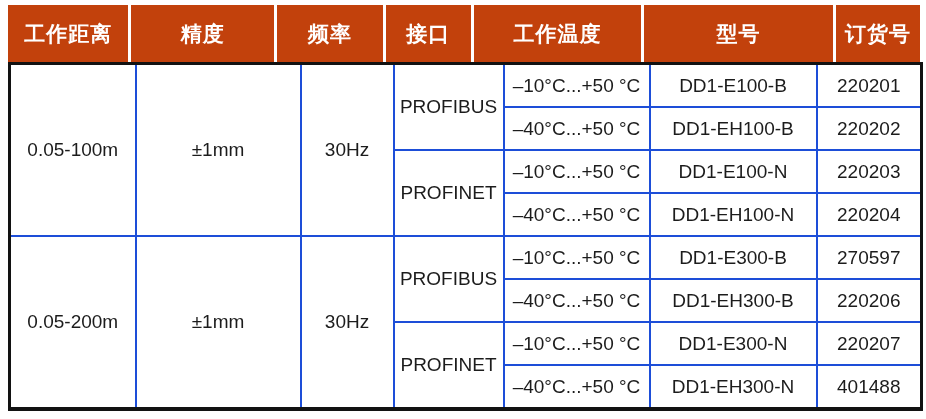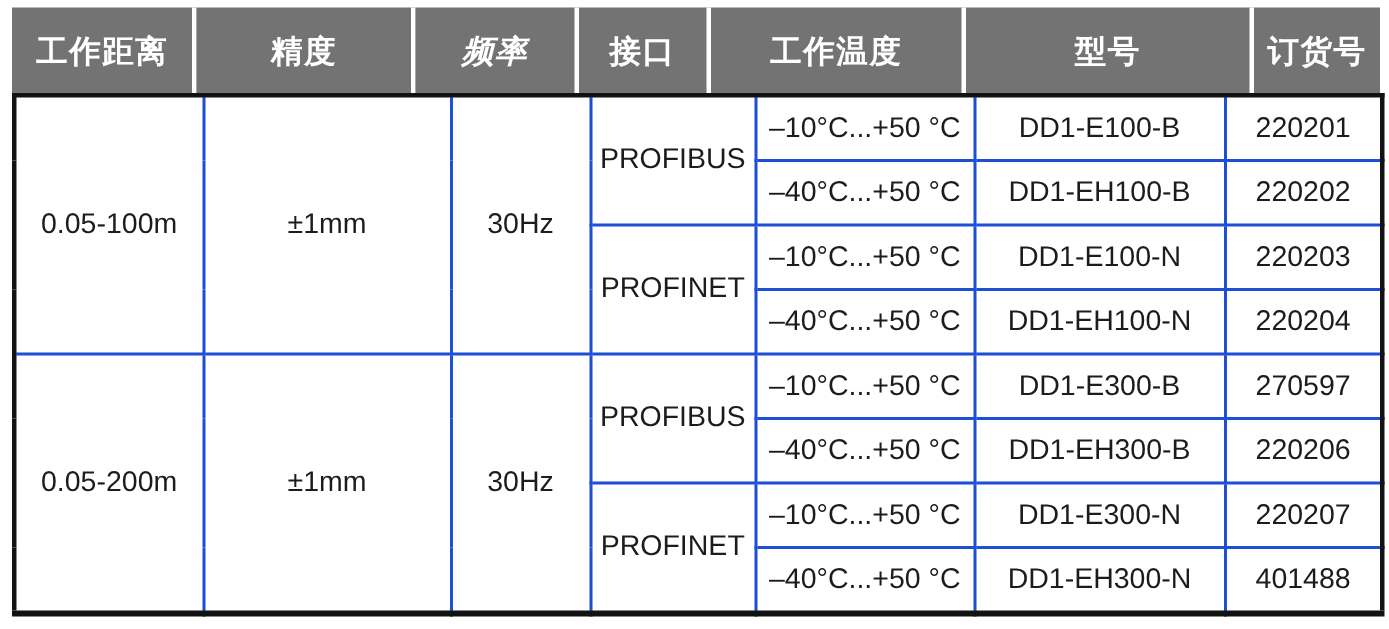--- a/index.html
+++ b/index.html
@@ -17,34 +17,34 @@
     overflow: hidden;
   }
   
   .hdr-row {
     display: flex;
     width: 912px;
     height: 57px;
   }
   .hdr {
     box-sizing: border-box;
-    background: #737373;
+    background: #c2410c;
     color: #ffffff;
     font-size: 21px;
     font-weight: bold;
     display: flex;
     align-items: center;
     justify-content: center;
     border-right: 3px solid #ffffff;
     letter-spacing: 1px;
   }
   .hdr:last-child { border-right: none; }
   .w0 { width: 126px; }
   .w1 { width: 149px; }
-  .w2 { width: 111px; font-style: italic; }
+  .w2 { width: 111px; }
   .w3 { width: 90px; }
   .w4 { width: 174px; }
   .w5 { width: 196px; }
   .w6 { width: 86px; }
   
   table.spec {
     width: 912px;
     border-collapse: collapse;
     table-layout: fixed;
     border: 3px solid #121212;

